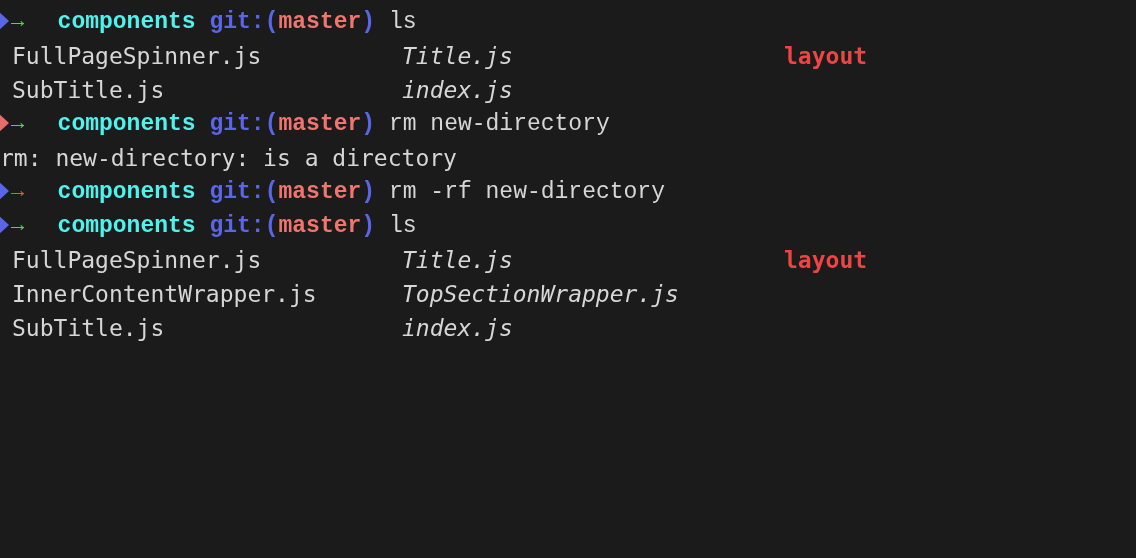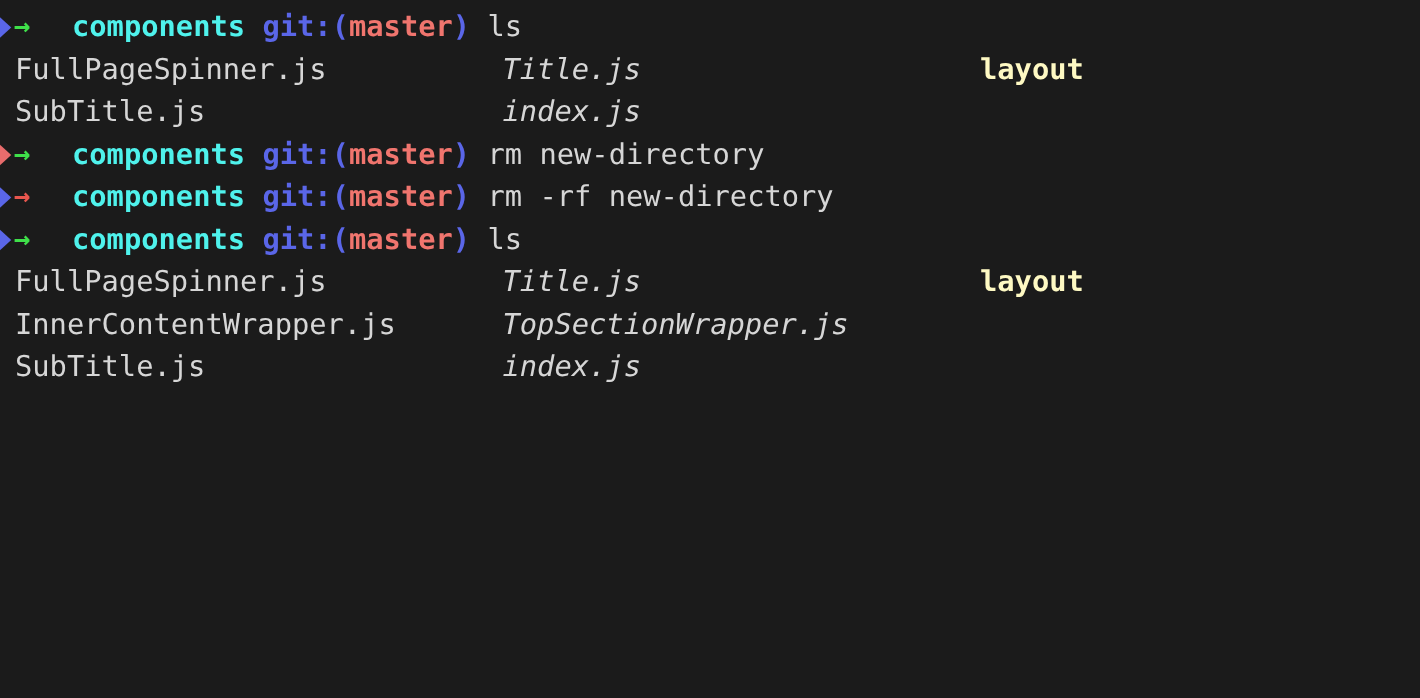--- a/index.html
+++ b/index.html
@@ -27,21 +27,21 @@
     bottom: 0;
   }
   .line {
     height: 34px;
     white-space: pre;
     display: block;
     position: relative;
   }
 
   
-  .prompt-line { padding-left: 0px; }
+  .prompt-line { padding-left: 0px; font-family: Liberation Mono, monospace; }
   .tri {
     display: inline-block;
     width: 0;
     height: 0;
     border-top: 10px solid transparent;
     border-bottom: 10px solid transparent;
     border-left: 11px solid #5a66e8;
     position: relative;
     top: 3px;
     margin-left: -2px;
@@ -78,21 +78,21 @@
     color: #f0756e;
     font-weight: bold;
   }
   .cmd {
     color: #d6d6d6;
   }
   .out {
     color: #d6d6d6;
   }
   .dir-entry {
-    color: #fef9c3;
+    color: #ef4444;
     font-weight: bold;
   }
   .cursor {
     display: inline-block;
     width: 15px;
     height: 28px;
     background: #d0d0d0;
     vertical-align: -6px;
     margin-left: 2px;
   }
@@ -108,19 +108,20 @@
 </style>
 </head>
 <body>
 
 <div id="terminal">
   <div class="screen" id="screen">
       <div class="line prompt-line"><span class="tri"></span><span class="arrow">→</span><span class="gap"> </span><span class="dirname">components</span><span> </span><span class="gitword">git:</span><span class="paren">(</span><span class="branch">master</span><span class="paren">)</span><span> </span><span class="cmd">ls</span></div>
       <div class="line"><span class="col c1 out">FullPageSpinner.js</span><span class="col c2 out">Title.js</span><span class="col  dir-entry">layout</span></div>
       <div class="line"><span class="col c1 out">SubTitle.js</span><span class="col c2 out">index.js</span></div>
       <div class="line prompt-line"><span class="tri red"></span><span class="arrow">→</span><span class="gap"> </span><span class="dirname">components</span><span> </span><span class="gitword">git:</span><span class="paren">(</span><span class="branch">master</span><span class="paren">)</span><span> </span><span class="cmd">rm new-directory</span></div>
+      <div class="line"><span class="out">rm: new-directory: is a directory</span></div>
       <div class="line prompt-line"><span class="tri"></span><span class="arrow red">→</span><span class="gap"> </span><span class="dirname">components</span><span> </span><span class="gitword">git:</span><span class="paren">(</span><span class="branch">master</span><span class="paren">)</span><span> </span><span class="cmd">rm -rf new-directory</span></div>
       <div class="line prompt-line"><span class="tri"></span><span class="arrow">→</span><span class="gap"> </span><span class="dirname">components</span><span> </span><span class="gitword">git:</span><span class="paren">(</span><span class="branch">master</span><span class="paren">)</span><span> </span><span class="cmd">ls</span></div>
       <div class="line"><span class="col c1 out">FullPageSpinner.js</span><span class="col c2 out">Title.js</span><span class="col  dir-entry">layout</span></div>
       <div class="line"><span class="col c1 out">InnerContentWrapper.js</span><span class="col c2 out">TopSectionWrapper.js</span></div>
       <div class="line"><span class="col c1 out">SubTitle.js</span><span class="col c2 out">index.js</span></div>
     </div>
 </div>
 
 </body></html>

